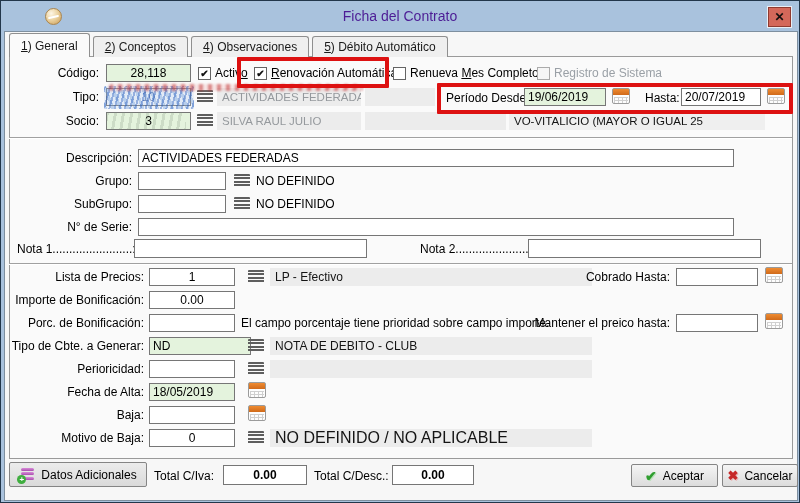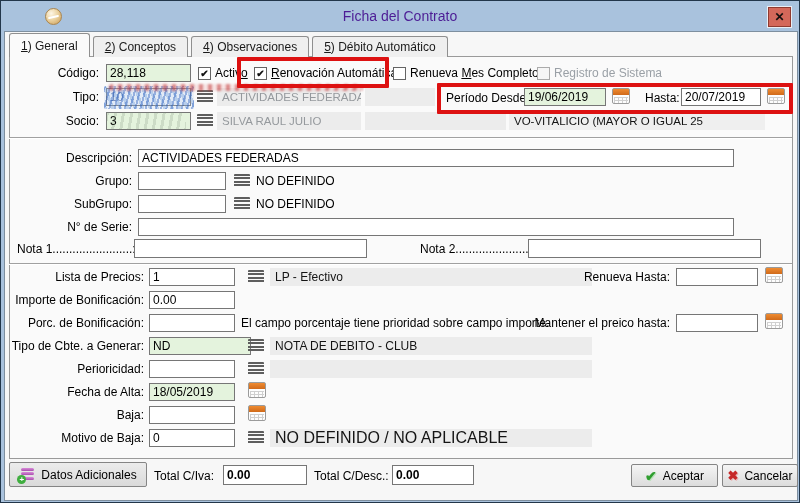--- a/index.html
+++ b/index.html
@@ -20,21 +20,21 @@
   .tabs{position:absolute;left:8px;top:32px;display:flex;gap:3px;align-items:flex-end;z-index:3;}
   .tab{height:21px;padding:0 11px;background:#efefef;border:1px solid #8f8f8f;border-bottom:none;
        border-radius:3px 3px 0 0;font-size:12px;display:flex;align-items:center;color:#1a1a1a;cursor:default;}
   .tab.active{height:24px;background:#fafafa;position:relative;z-index:4;}
   .page{position:absolute;left:8px;top:55px;width:784px;height:403px;background:#fafafa;border:1px solid #9a9a9a;}
   .lbl{position:absolute;font-size:12px;color:#000;white-space:nowrap;}
   .rlbl{position:absolute;font-size:12px;color:#000;white-space:nowrap;}
   .fld{position:absolute;height:18px;border:1px solid #767676;background:#fff;font-size:12px;
        padding:1px 3px;line-height:14px;color:#000;white-space:nowrap;overflow:hidden;}
   .fld.green{background:var(--field_green,#e4f3dd);}
-  .fld.num{text-align:left;}
+  .fld.num{text-align:center;}
   .bar{position:absolute;height:18px;background:var(--gray_bar,#ececec);font-size:11.5px;
        padding:2px 5px;line-height:14px;white-space:nowrap;overflow:hidden;color:#141414;}
   .bar.faded{color:#95999d;}
   .sep{position:absolute;left:8px;width:783px;height:2px;border-top:1px solid #a0a0a0;border-bottom:1px solid #fff;}
   .cbg{position:absolute;display:flex;align-items:center;gap:4px;height:16px;font-size:12px;cursor:default;}
   .cbbox{width:13px;height:13px;background:#fff;border:1px solid #646464;display:flex;align-items:center;
        justify-content:center;font-size:10px;font-weight:bold;color:#111;line-height:11px;flex:0 0 13px;}
   .cbg.disabled{color:#9aa0a6;}
   .cbg.disabled .cbbox{border-color:#ababab;background:#f6f6f6;}
   .accel{text-decoration:underline;}
@@ -160,21 +160,21 @@
   <div class="fld" style="left:133px;top:238px;width:233px;height:19px;"></div>
   <div class="lbl" style="left:419px;top:241px;">Nota 2.......................:</div>
   <div class="fld" style="left:527px;top:238px;width:233px;height:19px;"></div>
 
   <div class="sep" style="top:262px;"></div>
 
   <div class="rlbl" style="right:655px;top:269px;">Lista de Precios:</div>
   <div class="fld num" style="left:148px;top:267px;width:86px;">1</div>
   <div class="ham" style="left:247px;top:269px;"></div>
   <div class="bar" style="left:269px;top:267px;width:322px;font-size:12px;">LP - Efectivo</div>
-  <div class="rlbl" style="right:129px;top:269px;">Renueva Hasta:</div>
+  <div class="rlbl" style="right:129px;top:269px;">Cobrado Hasta:</div>
   <div class="fld" style="left:675px;top:267px;width:82px;"></div>
   <div class="cal" style="left:764px;top:266px;"></div>
 
   <div class="rlbl" style="right:655px;top:292px;margin-left:36px;">Importe de Bonificación:</div>
   <div class="fld num" style="left:148px;top:290px;width:86px;">0.00</div>
 
   <div class="rlbl" style="right:655px;top:315px;">Porc. de Bonificación:</div>
   <div class="fld" style="left:148px;top:313px;width:86px;"></div>
   <div class="hint" style="left:240px;top:315px;">El campo porcentaje tiene prioridad sobre campo importe.</div>
   <div class="rlbl" style="right:129px;top:315px;">Mantener el preico hasta:</div>

